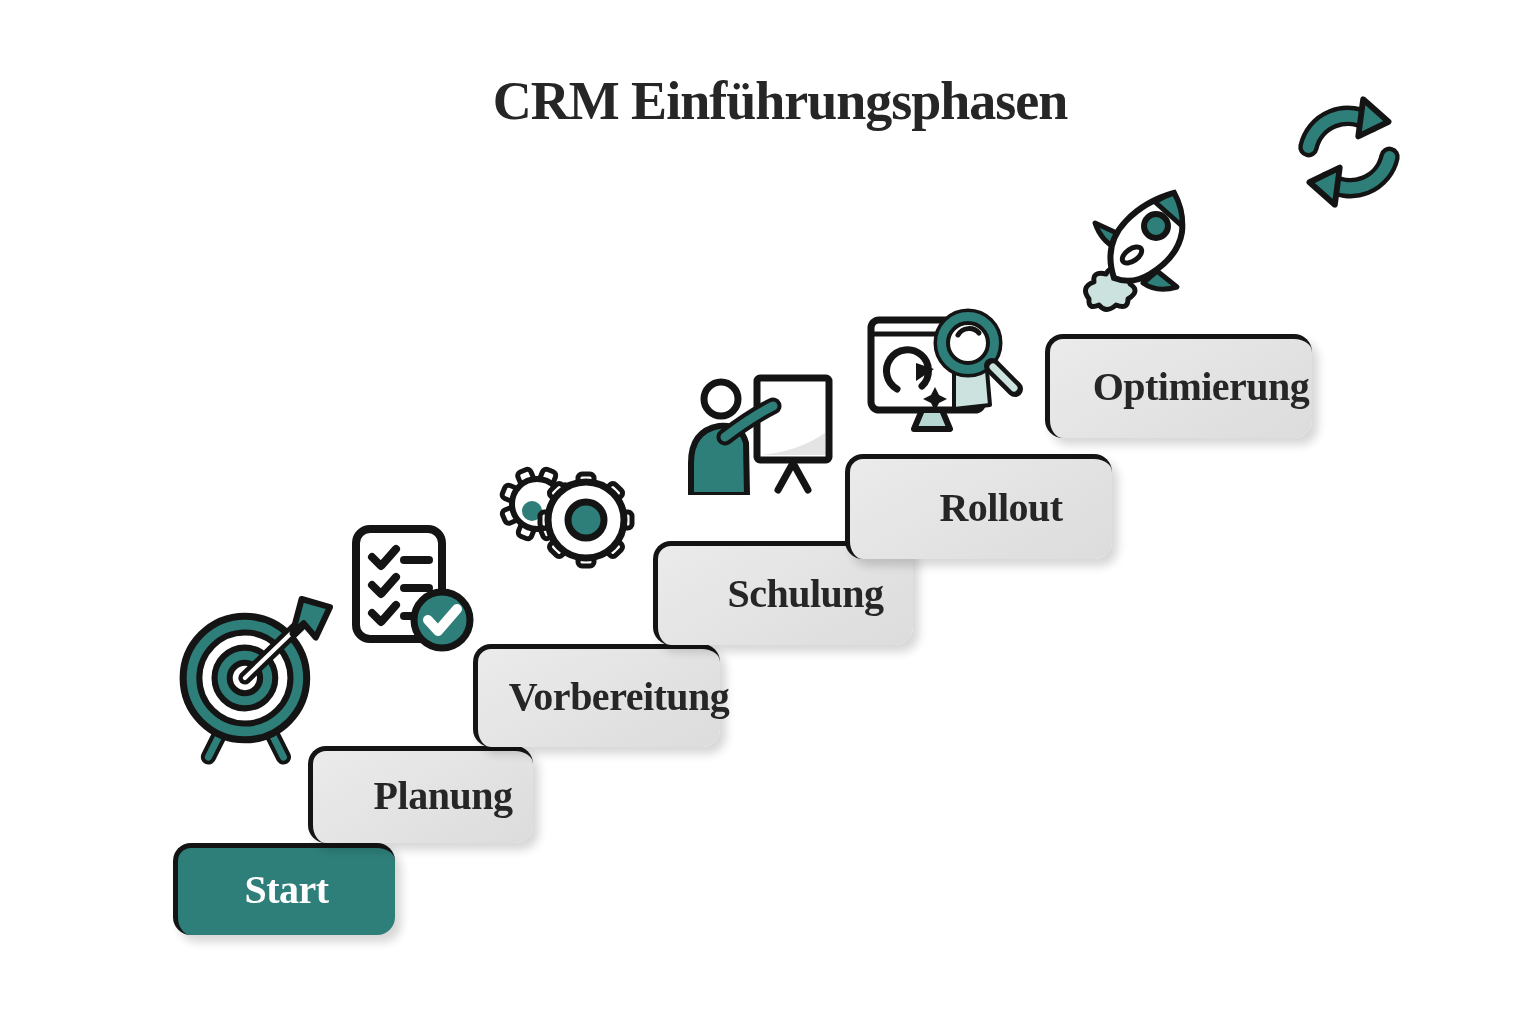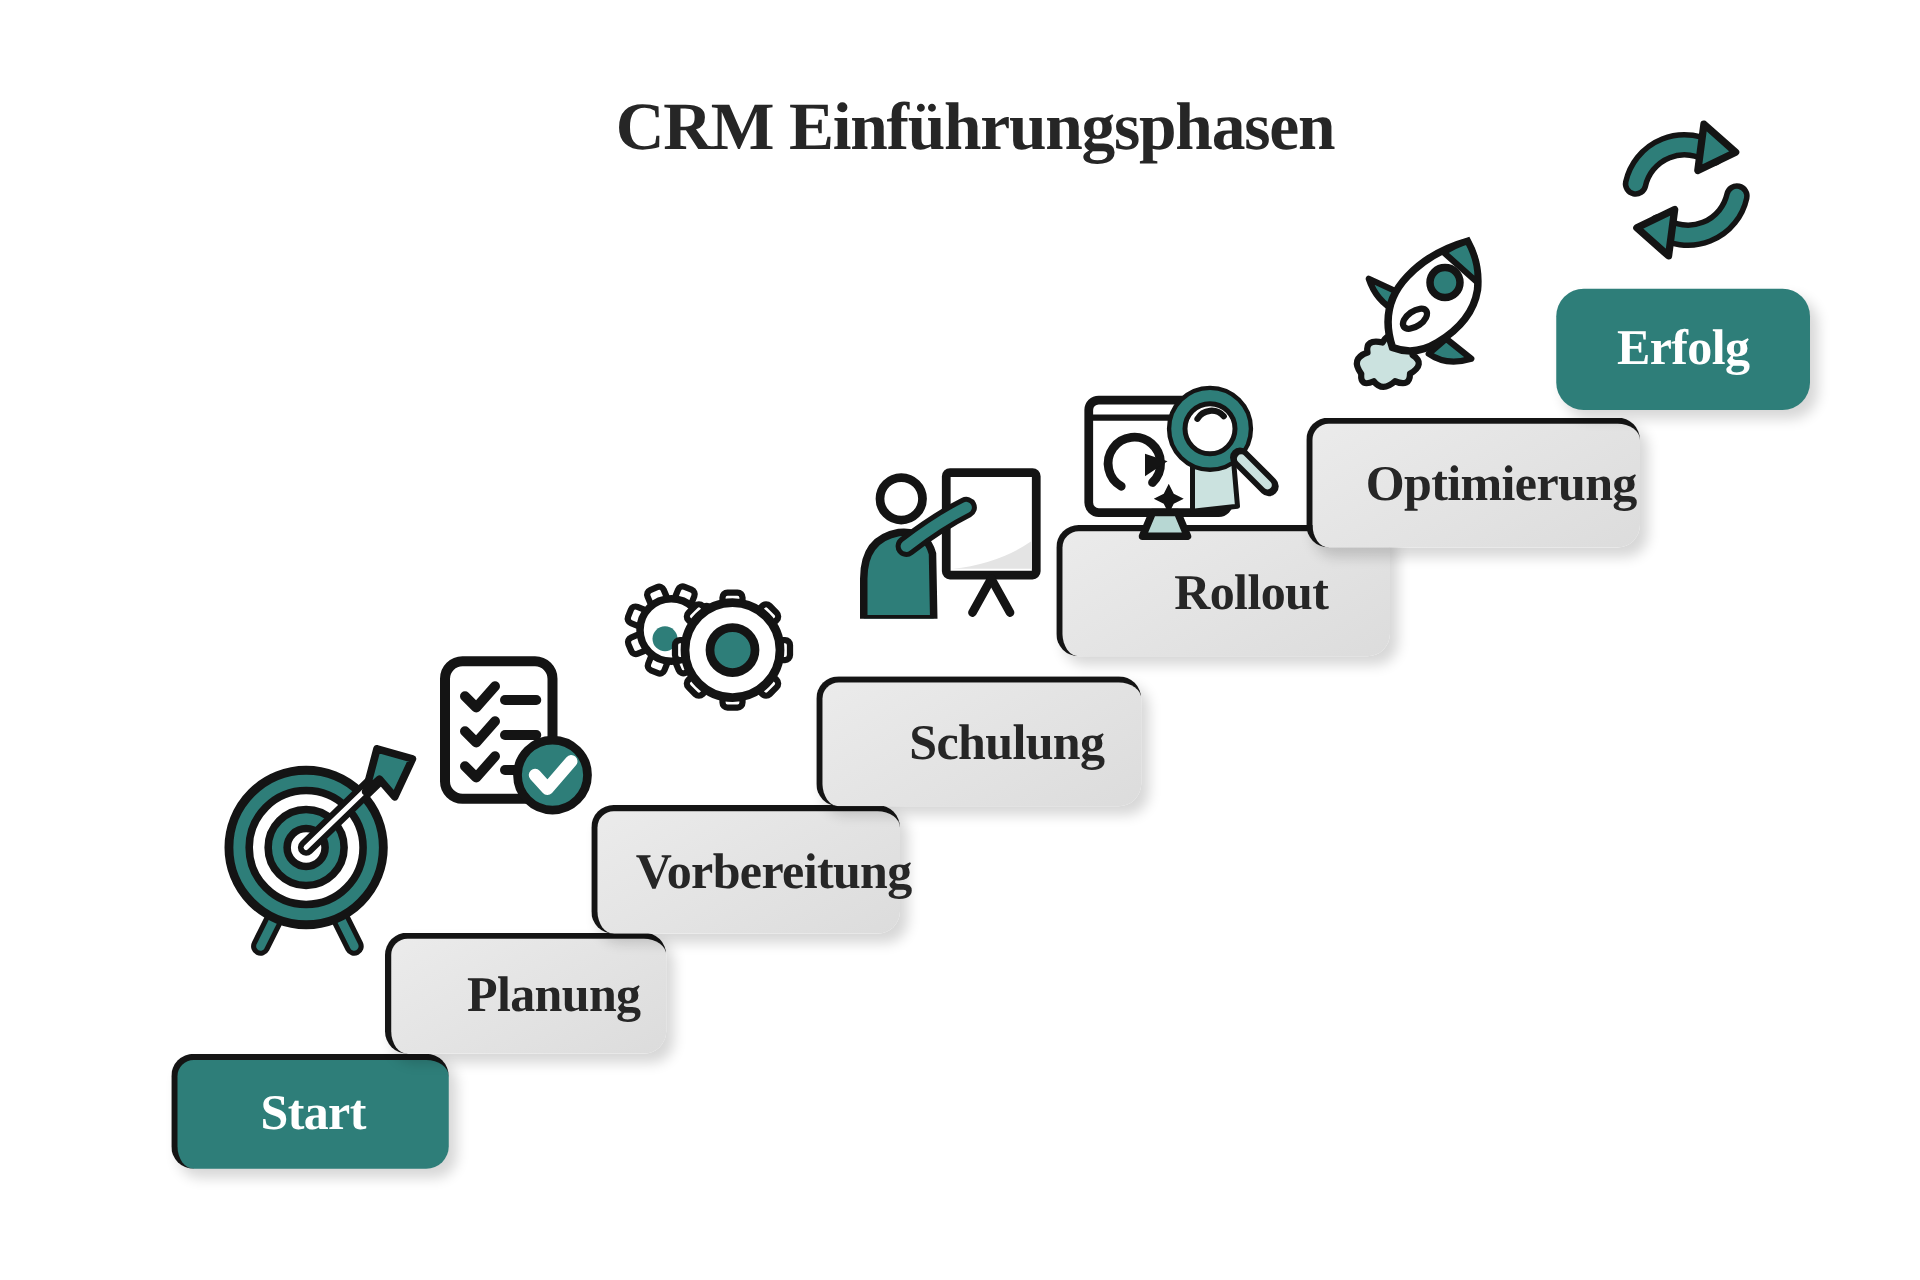--- a/index.html
+++ b/index.html
@@ -50,27 +50,28 @@
     color:var(--text-dark);
     padding-left:40px;
   }
   .step.teal{
     background:var(--accent);
     color:var(--text-light);
   }
   .step.teal.outlined{
     border-top:5px solid var(--outline);
     border-left:5px solid var(--outline);
+    margin-left:36px;
   }
   
   .step-1{left:137px;top:843px;width:222px;height:92px;}
   .step-2{left:308px;top:746px;width:225px;height:97px;}
   .step-3{left:473px;top:644px;width:247px;height:103px;}
   .step-4{left:653px;top:541px;width:260px;height:104px;text-align:right;}
-  .step-5{left:845px;top:420px;width:267px;height:105px;}
+  .step-5{left:845px;top:454px;width:267px;height:105px;}
   .step-6{left:1045px;top:334px;width:267px;height:104px;}
   .step-7{left:1245px;top:231px;width:203px;height:97px;border-radius:22px;}
   
   .icon{position:absolute;}
   .icon svg{display:block;width:100%;height:100%;}
   .icon-1{left:172px;top:590px;width:162px;height:176px;}
   .icon-2{left:345px;top:521px;width:132px;height:137px;}
   .icon-3{left:496px;top:456px;width:148px;height:127px;}
   .icon-4{left:681px;top:371px;width:157px;height:124px;}
   .icon-5{left:864px;top:303px;width:162px;height:130px;}
@@ -95,23 +96,20 @@
   </div>
   <div class="step step-4 gray">
     <span class="step-label">Schulung</span>
   </div>
   <div class="step step-5 gray">
     <span class="step-label">Rollout</span>
   </div>
   <div class="step step-6 gray">
     <span class="step-label">Optimierung</span>
   </div>
-  <div class="step step-7 teal">
-    <span class="step-label">Erfolg</span>
-  </div>
 
   <div class="icon icon-1">
     <svg viewBox="0 0 160 172" xmlns="http://www.w3.org/2000/svg">
       <path d="M50 136 L36 164" stroke="#141414" stroke-width="15" stroke-linecap="round"></path>
       <path d="M50 136 L36 164" stroke="#2E7E79" stroke-width="7" stroke-linecap="round"></path>
       <path d="M96 136 L110 164" stroke="#141414" stroke-width="15" stroke-linecap="round"></path>
       <path d="M96 136 L110 164" stroke="#2E7E79" stroke-width="7" stroke-linecap="round"></path>
       <circle cx="72" cy="86" r="61" fill="#2E7E79" stroke="#141414" stroke-width="7"></circle>
       <circle cx="72" cy="86" r="45" fill="#FFFFFF" stroke="#141414" stroke-width="6"></circle>
       <circle cx="72" cy="86" r="30" fill="#2E7E79" stroke="#141414" stroke-width="6"></circle>

